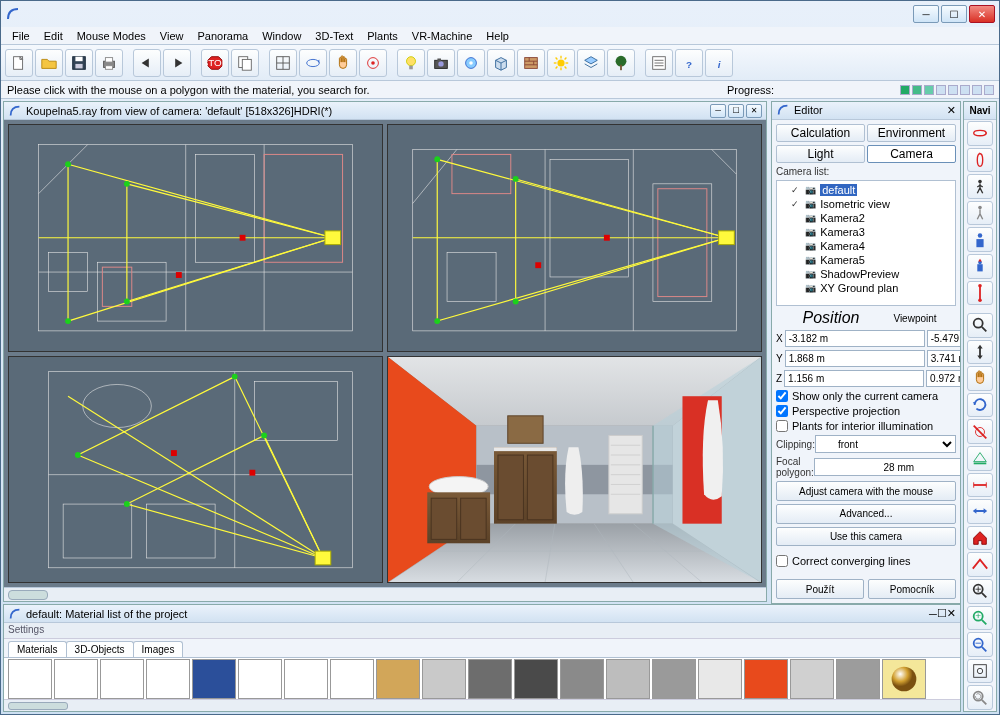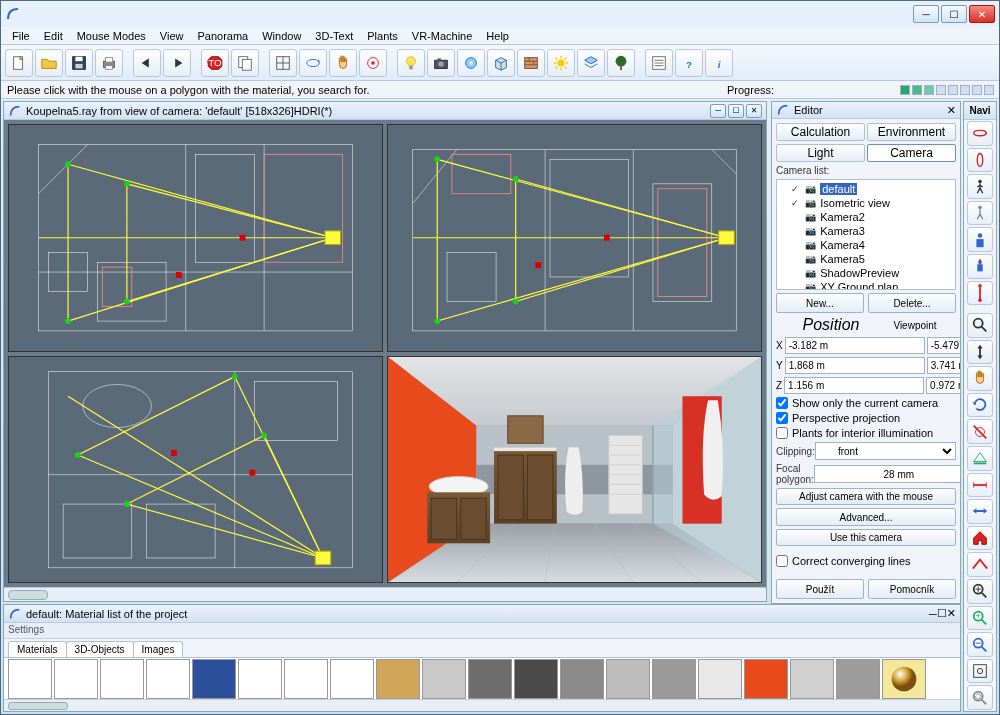--- a/index.html
+++ b/index.html
@@ -536,24 +536,20 @@
             </div>
             <div class="item">
               <span class="check"></span>
               <span style="font-size:9px;color:#888">📷</span>
               <span class="txt">XY Ground plan</span>
             </div>
             <div class="item">
               <span class="check"></span>
             </div>
           </div>
-        <div class="btn-row">
-          <button class="std-btn">New...</button>
-          <button class="std-btn">Delete...</button>
-        </div>
         <div class="coord-row">
           <span class="lbl"></span>
           <span style="flex:1;text-align:center;font-size:16px;font-style:italic;">Position</span>
           <span style="flex:1;text-align:center;font-size:10px;">Viewpoint</span>
         </div>
         <div class="coord-row">
             <span class="lbl">X</span>
           <input value="-3.182 m" style="">
           <input value="-5.479 m" style="">
         </div>

